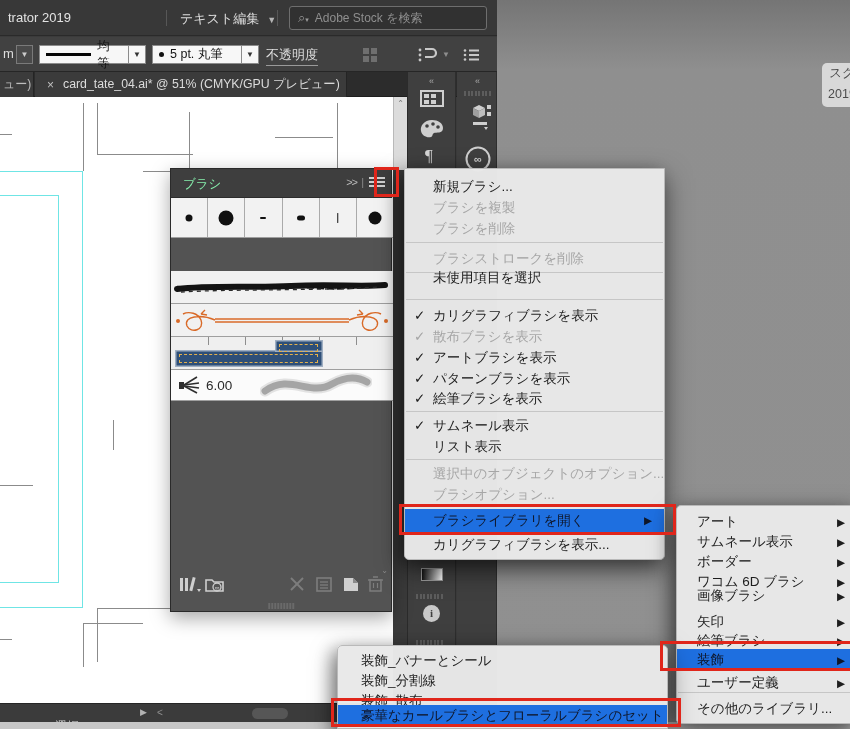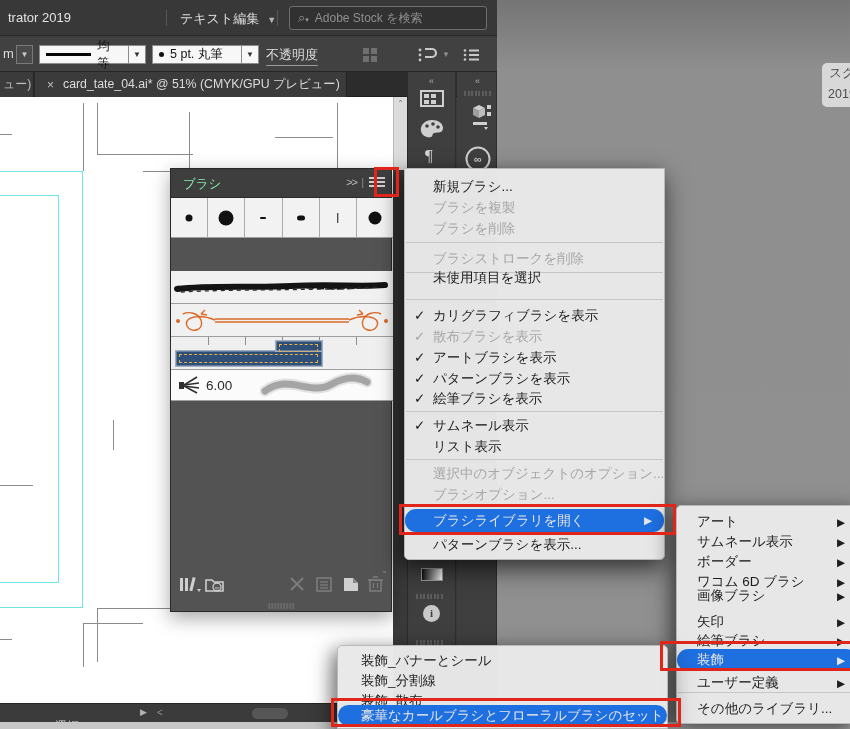--- a/index.html
+++ b/index.html
@@ -100,21 +100,21 @@
   #bp-grip { position:absolute; bottom:2px; left:50%; transform:translateX(-50%); display:flex; gap:1.5px; }
   #bp-grip i { width:1.5px; height:6px; background:#6a6a6a; display:block; }
   .panel-chev { position:absolute; right:3px; bottom:36px; color:#8a8a8a; font-size:8px; }
 
   
   .menu { background:rgba(233,233,233,.98); box-shadow:0 10px 26px rgba(0,0,0,.5), -6px 4px 16px rgba(0,0,0,.28);
           border:1px solid #b9b9b9; }
   .mi { position:absolute; left:0; width:100%; height:20px; font-size:13.5px; color:#1d1d1d;
         line-height:20px; padding-left:28px; white-space:nowrap; overflow:hidden; }
   .mi.disabled { color:#a6a6a6; }
-  .mi.hl { background:#1e6fe0; color:#e5e5e5;border-radius:11px; }
+  .mi.hl { background:#1e6fe0; color:#0f172a; }
   .mi .chk { position:absolute; left:9px; width:16px; }
   .mi .arr { position:absolute; right:12px; font-size:10.5px; }
   .msep { position:absolute; left:1px; width:calc(100% - 2px); height:1px; background:#c6c6c6; }
   #main-menu  { left:404px; top:168px; width:261px; height:392px; border-radius:0 0 5px 5px; }
   #sub-menu   { left:668px; top:505px; width:182px; height:219px; border-radius:5px 0 0 5px;margin-left:8px; }
   #sub-menu .mi { padding-left:20px; }
   #lib-menu   { left:337px; top:645px; width:331px; height:84px; border-radius:5px 5px 0 0; }
   #lib-menu .mi { padding-left:23px; }
 
   
@@ -443,21 +443,21 @@
   <div class="mi" style="top:200px"><span class="chk">✓</span><span>パターンブラシを表示</span></div>
   <div class="mi" style="top:220px"><span class="chk">✓</span><span>絵筆ブラシを表示</span></div>
   <div class="msep" style="top:242px"></div>
   <div class="mi" style="top:247px"><span class="chk">✓</span><span>サムネール表示</span></div>
   <div class="mi" style="top:268px"><span>リスト表示</span></div>
   <div class="msep" style="top:290px"></div>
   <div class="mi disabled" style="top:295px"><span>選択中のオブジェクトのオプション...</span></div>
   <div class="mi disabled" style="top:316px"><span>ブラシオプション...</span></div>
   <div class="msep" style="top:337px"></div>
   <div class="mi hl" style="top:340px;height:23px;line-height:23px"><span>ブラシライブラリを開く</span><span class="arr">▶</span></div>
-  <div class="mi" style="top:366px"><span>パターンブラシを表示...</span></div>
+  <div class="mi" style="top:366px"><span>カリグラフィブラシを表示...</span></div>
 </div>
 
 <div class="abs menu z30" id="sub-menu">
   <div class="mi" style="top:6px"><span>アート</span><span class="arr">▶</span></div>
   <div class="mi" style="top:26px"><span>サムネール表示</span><span class="arr">▶</span></div>
   <div class="mi" style="top:46px"><span>ボーダー</span><span class="arr">▶</span></div>
   <div class="mi" style="top:66px"><span>ワコム 6D ブラシ</span><span class="arr">▶</span></div>
   <div class="mi" style="top:80px"><span>画像ブラシ</span><span class="arr">▶</span></div>
   <div class="mi" style="top:106px"><span>矢印</span><span class="arr">▶</span></div>
   <div class="mi" style="top:125px"><span>絵筆ブラシ</span><span class="arr">▶</span></div>

